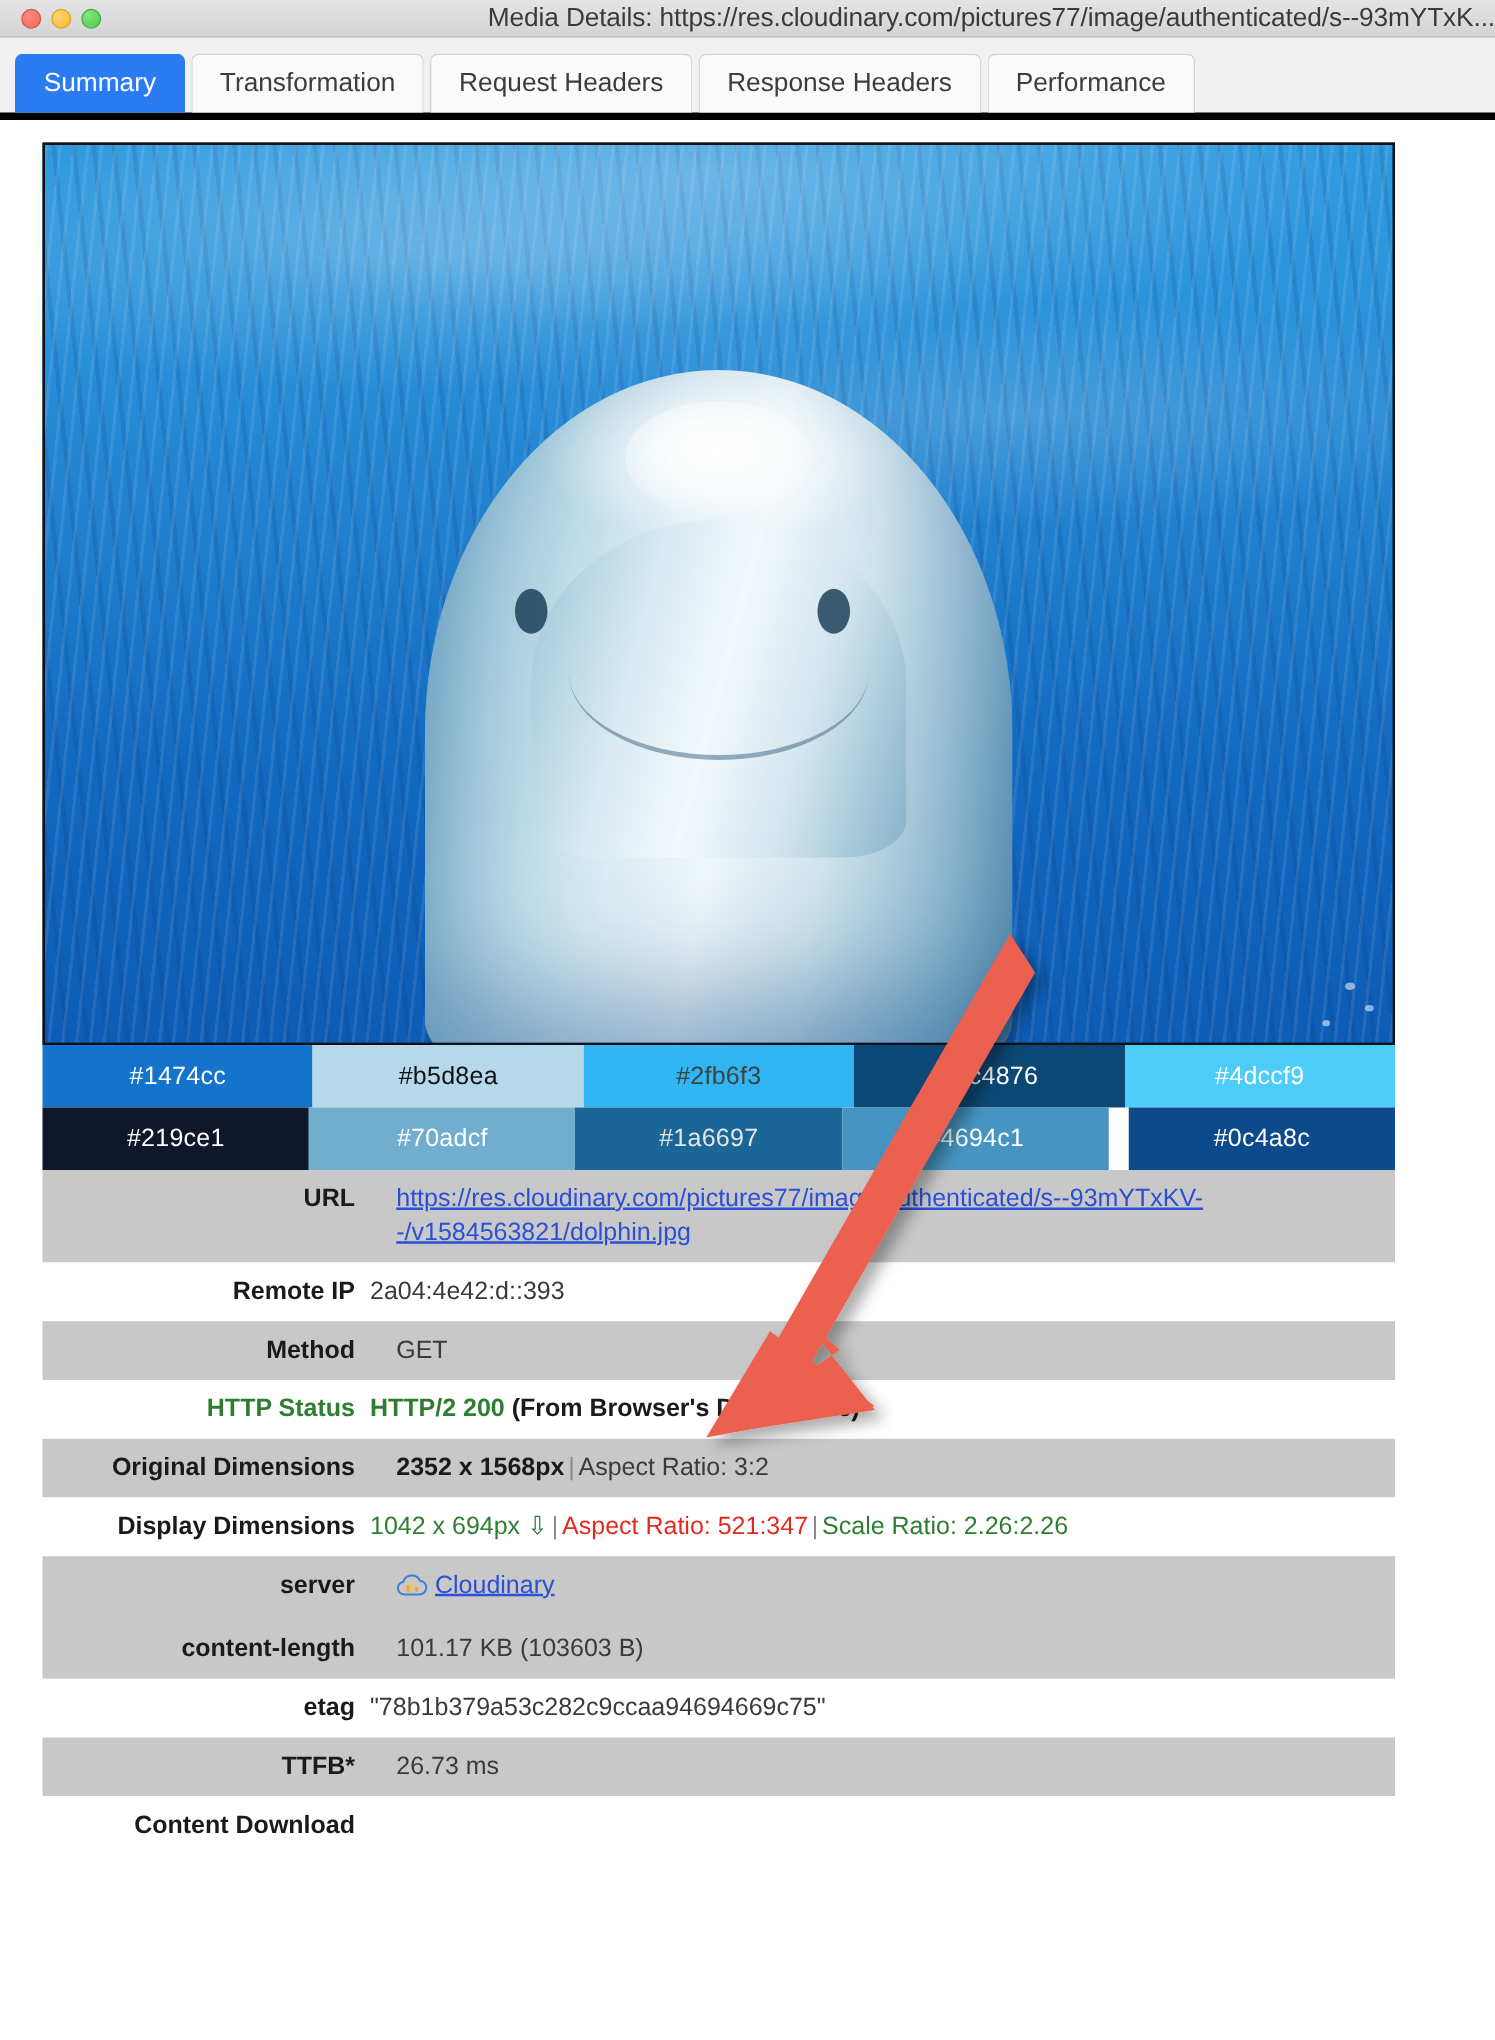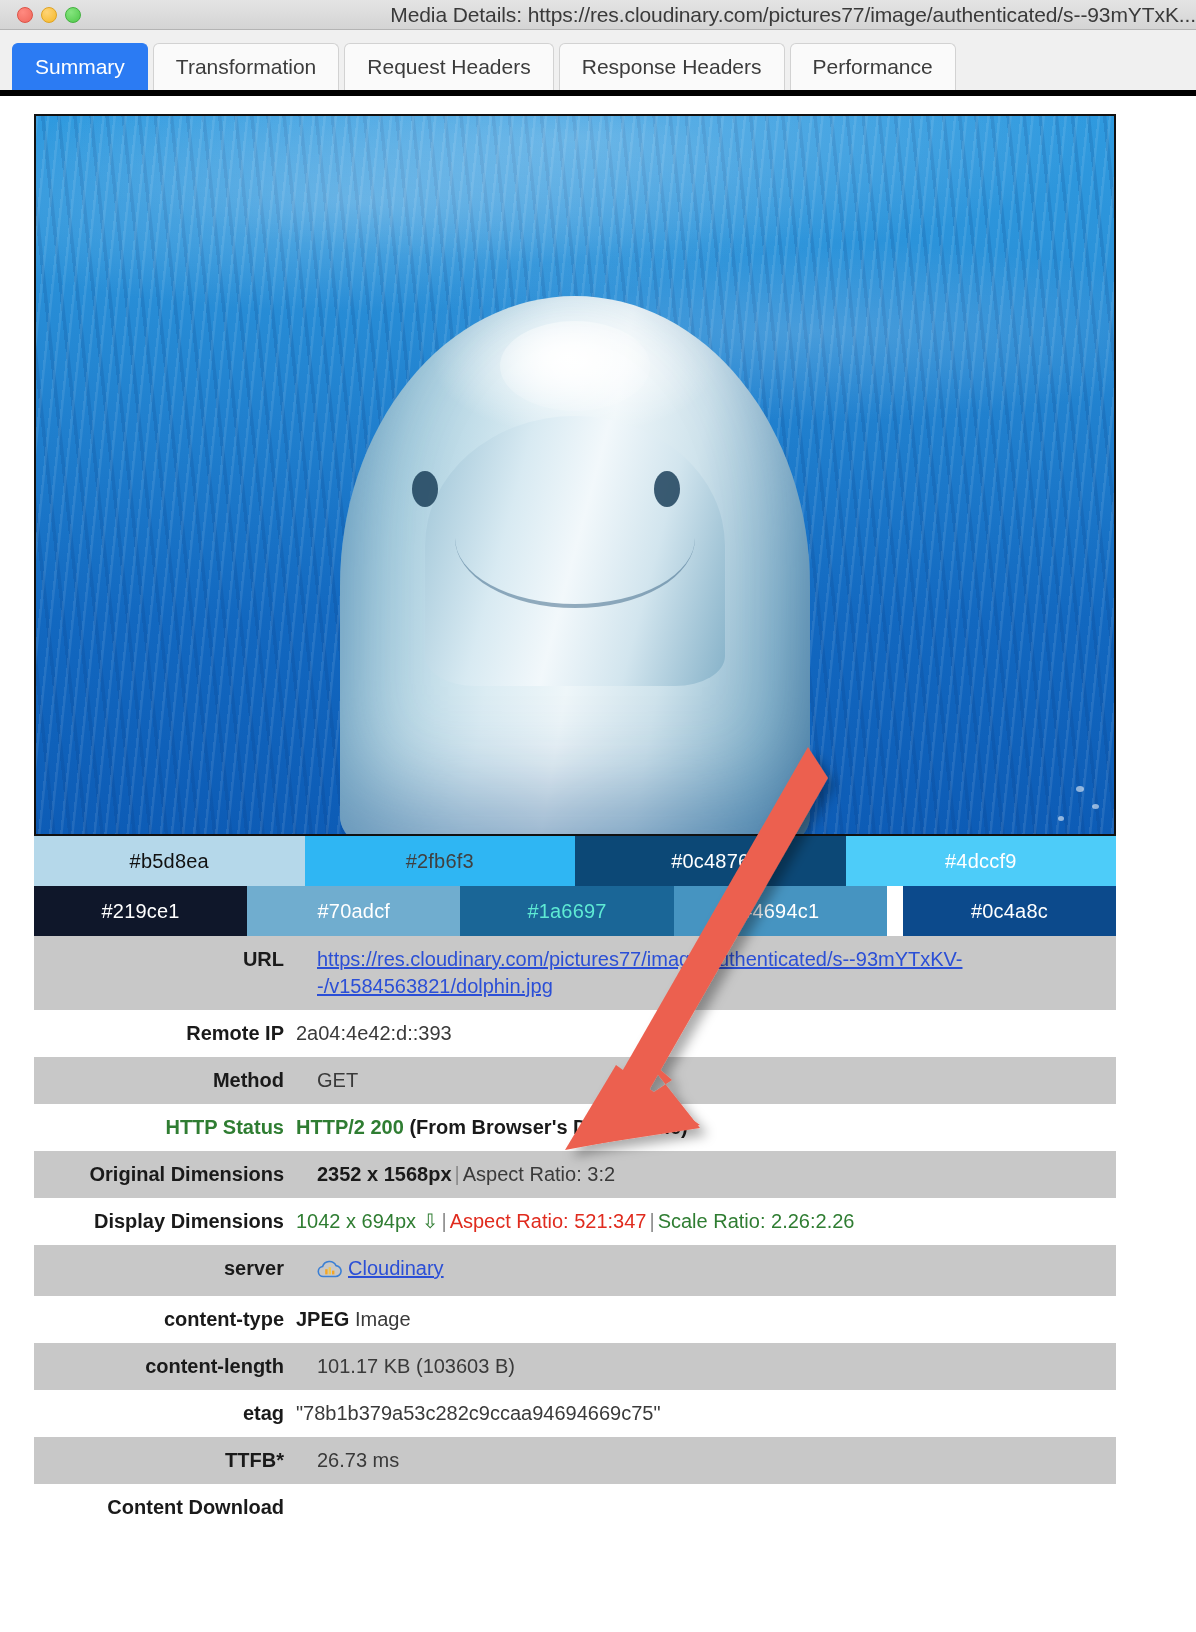--- a/index.html
+++ b/index.html
@@ -239,29 +239,30 @@
     <div class="dolphin-eye eye-l"></div>
     <div class="dolphin-eye eye-r"></div>
     <div class="dolphin-mouth"></div>
     <div class="bubble" style="left:1040px;top:670px;width:8px;height:6px;"></div>
     <div class="bubble" style="left:1056px;top:688px;width:7px;height:5px;"></div>
     <div class="bubble" style="left:1022px;top:700px;width:6px;height:5px;"></div>
   </div>
 
   <div class="palette">
     <div class="palette-row">
+      <div class="swatch" id="sw-0-0" style="background: rgb(20, 116, 204); color: rgb(255, 255, 255);">#1474cc</div>
       <div class="swatch" id="sw-0-1" style="background: rgb(181, 216, 234); color: rgb(17, 17, 17);">#b5d8ea</div>
       <div class="swatch" id="sw-0-2" style="background: rgb(47, 182, 243); color: #404040;">#2fb6f3</div>
       <div class="swatch" id="sw-0-3" style="background: rgb(12, 72, 118); color: rgb(255, 255, 255);">#0c4876</div>
       <div class="swatch" id="sw-0-4" style="background: rgb(77, 204, 249); color: rgb(255, 255, 255);">#4dccf9</div>
     </div>
     <div class="palette-row">
       <div class="swatch" id="sw-1-0" style="background: #0f172a; color: rgb(255, 255, 255);">#219ce1</div>
       <div class="swatch" id="sw-1-1" style="background: rgb(112, 173, 207); color: rgb(255, 255, 255);">#70adcf</div>
-      <div class="swatch" id="sw-1-2" style="background: rgb(26, 102, 151); color: #5eead4;">#1a6697</div>
+      <div class="swatch" id="sw-1-2" style="background: rgb(26, 102, 151); color: #e5e5e5;">#1a6697</div>
       <div class="swatch" id="sw-1-3" style="background: rgb(70, 148, 193); color: rgb(255, 255, 255);">#4694c1</div>
       <div class="swatch" id="sw-1-4" style="background: rgb(12, 74, 140); color: rgb(255, 255, 255); margin-left: 16px;">#0c4a8c</div>
     </div>
   </div>
 
   <div class="details">
 
     <div class="drow odd">
       <div class="dkey">URL</div>
       <div class="dval">
@@ -309,27 +310,20 @@
           <svg width="26" height="20" viewBox="0 0 26 20">
             <path d="M6.2 17.5a5 5 0 0 1-.6-9.95A7.2 7.2 0 0 1 19 6.6a4.8 4.8 0 0 1-.8 10.9z" fill="none" stroke="#3a7fd5" stroke-width="1.6"></path>
             <rect x="8.2" y="10.2" width="2.4" height="5.2" fill="#f5a623"></rect>
             <rect x="11.6" y="8.2" width="2.4" height="7.2" fill="#f5c74a"></rect>
             <rect x="15.0" y="11.6" width="2.4" height="3.8" fill="#f5a623"></rect>
           </svg>
         </span><a href="#" class="cloud-link">Cloudinary</a>
       </div>
     </div>
 
-    <div class="drow even">
-      <div class="dkey">content-type</div>
-      <div class="dval">
-        <span class="bold-dark">JPEG</span>
-        <span>Image</span>
-      </div>
-    </div>
 
     <div class="drow odd">
       <div class="dkey">content-length</div>
       <div class="dval">101.17 KB (103603 B)</div>
     </div>
 
     <div class="drow even">
       <div class="dkey">etag</div>
       <div class="dval">"78b1b379a53c282c9ccaa94694669c75"</div>
     </div>

